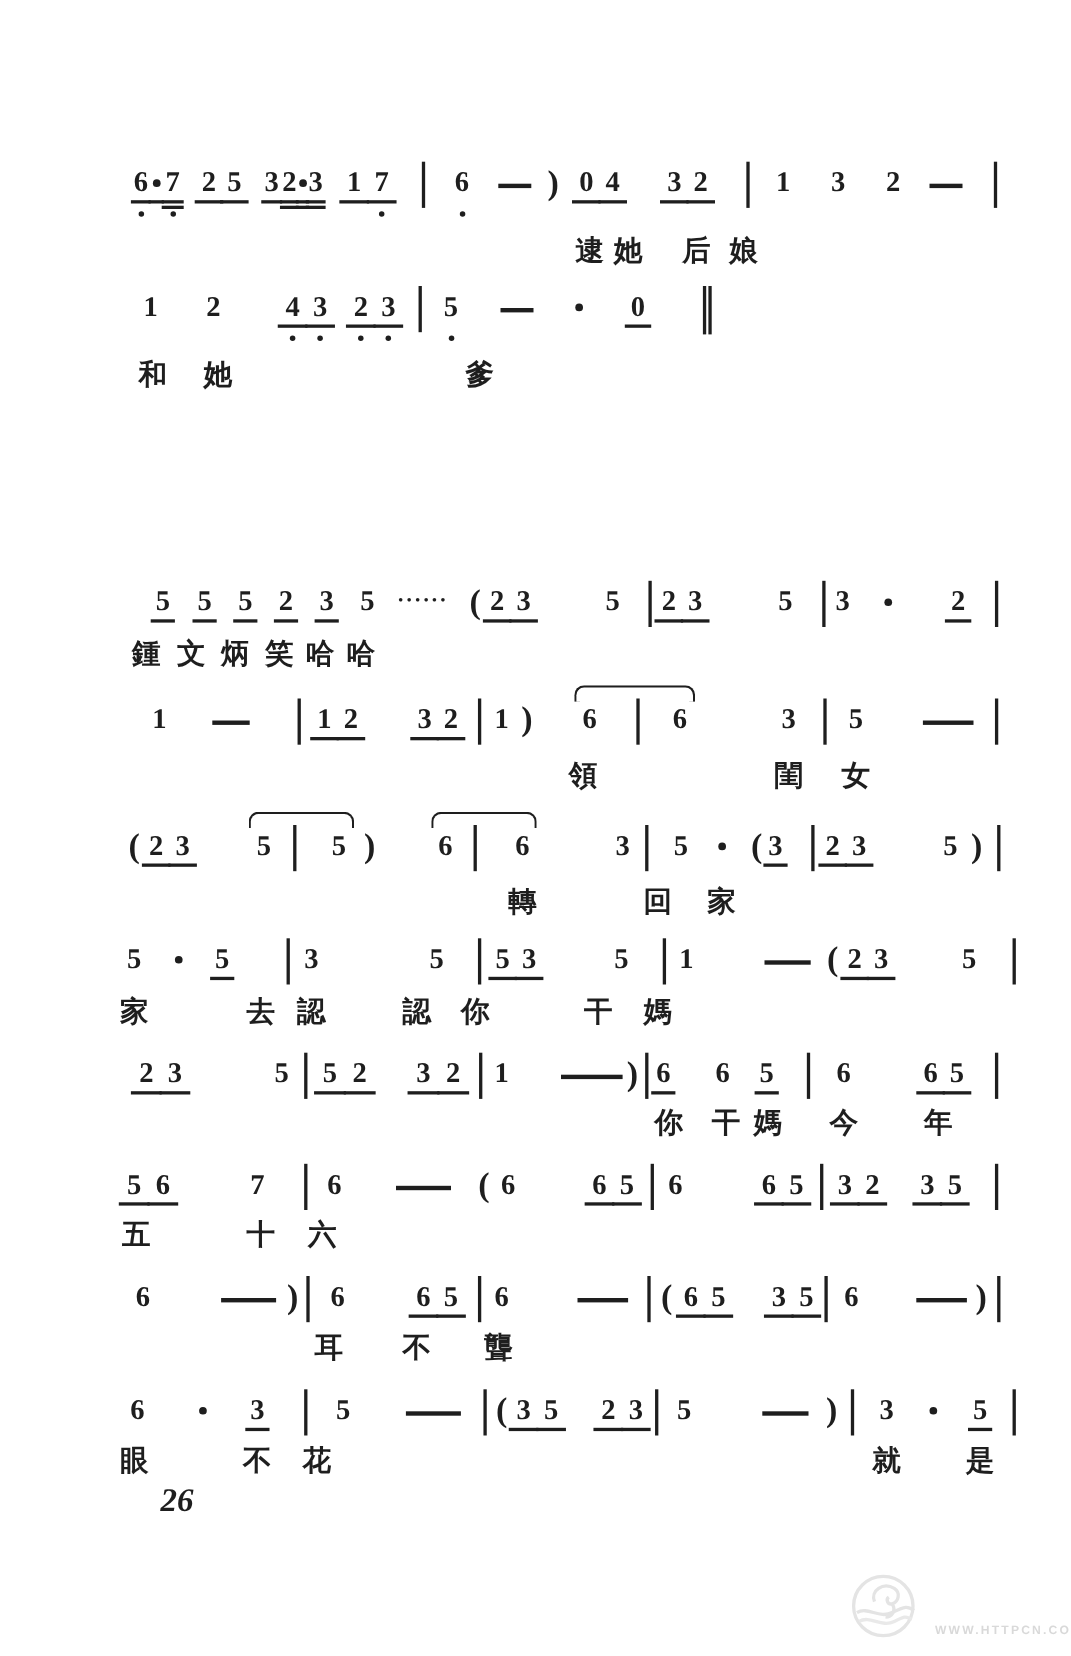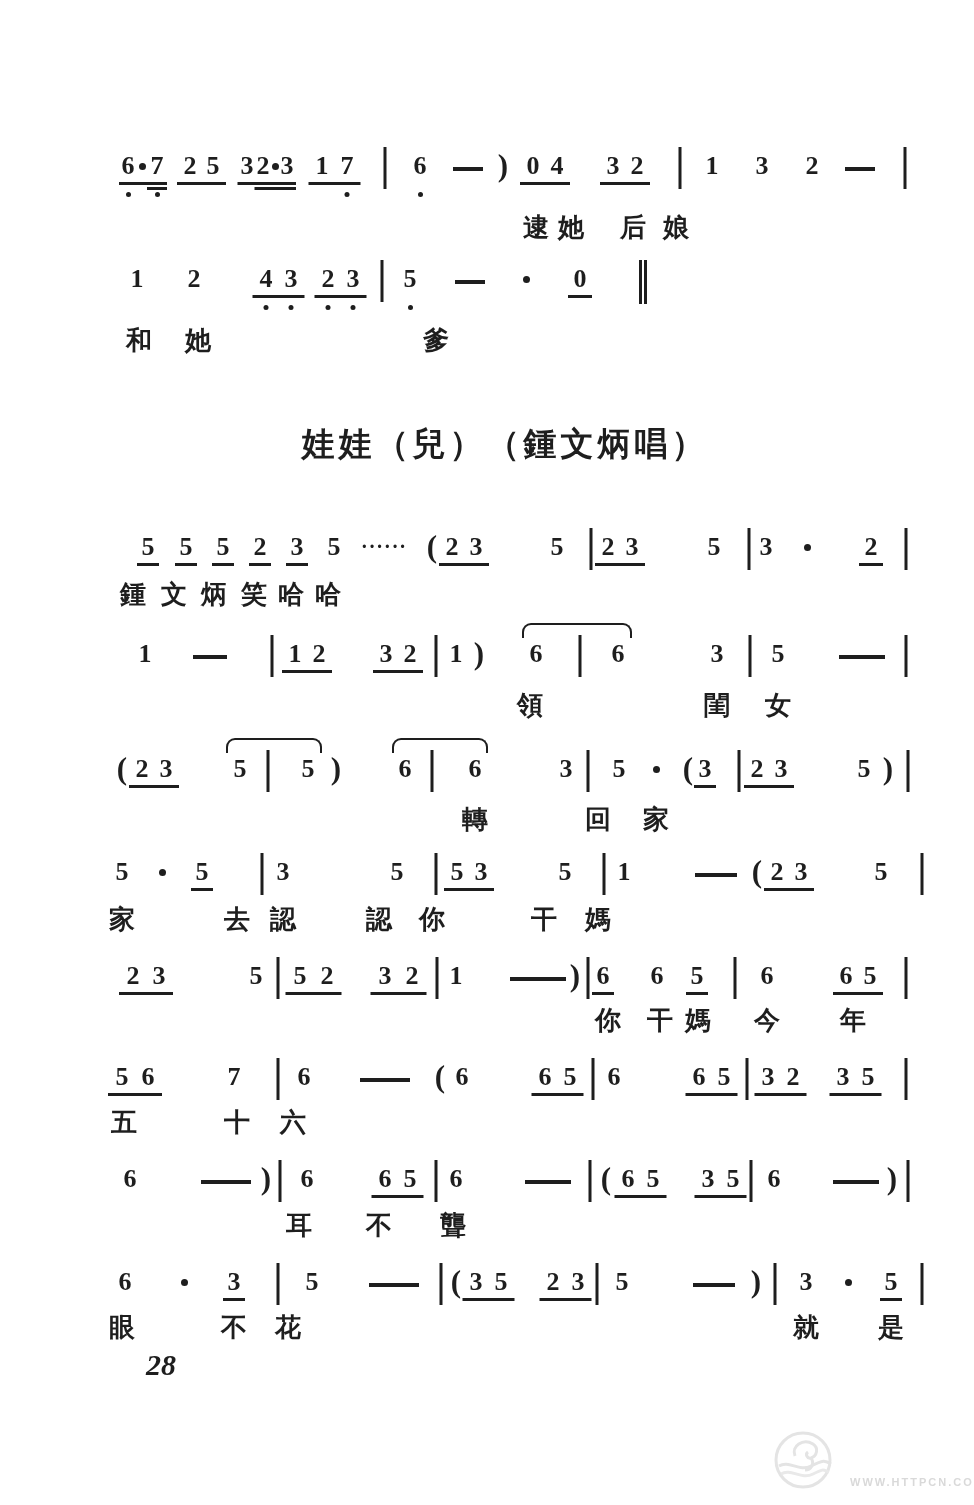--- a/index.html
+++ b/index.html
@@ -35,21 +35,20 @@
   .wm-logo{position:absolute;left:0;top:0;}
   .wm-brand{position:absolute;left:84px;top:2px;font-size:38px;font-weight:700;letter-spacing:2px;
             color:#f1f1f1;text-shadow:-1px -1px 0 #dcdcdc,1px 1px 0 #e9e9e9;white-space:nowrap;}
   .wm-url{position:absolute;left:85px;top:50px;font-family:"Liberation Sans",sans-serif;
           font-size:11px;font-weight:700;letter-spacing:2px;color:#d9d9d9;white-space:nowrap;}
 </style>
 </head>
 <body>
 
 <div class="page">
-  <div class="title">娃娃（兒）（鍾文炳唱）</div>
   <div id="score">
       <div class="cell" style="left: 128px; top: 152px; width: 16px;">
         <span class="nt">6</span>
         <div class="u u1"></div>
         <div class="odots">
           <div class="od"></div>
         </div>
       </div>
       <div class="cell" style="left: 142px; top: 152px; width: 12px;">
         <div class="dotmid"></div>
@@ -674,21 +673,21 @@
         <span class="nt">5</span>
         <div class="u u1"></div>
       </div>
       <div class="bar" style="left: 922px; top: 1263px;"></div>
       <div class="lyric" style="left: 122px; top: 1310px;">眼</div>
       <div class="lyric" style="left: 234px; top: 1310px;">不</div>
       <div class="lyric" style="left: 288px; top: 1310px;">花</div>
       <div class="lyric" style="left: 806px; top: 1310px;">就</div>
       <div class="lyric" style="left: 891px; top: 1310px;">是</div>
     </div>
-  <div class="pageno">28</div>
+  <div class="pageno">26</div>
   <div class="watermark">
     <svg class="wm-logo" width="78" height="68" viewBox="0 0 78 68" fill="none">
       <circle cx="38" cy="34" r="27" stroke="#e4e4e4" stroke-width="3"></circle>
       <path d="M14 40 C 24 34, 34 46, 46 40 S 60 34, 66 38" stroke="#e4e4e4" stroke-width="3" fill="none"></path>
       <path d="M16 48 C 26 42, 36 54, 48 48 S 58 44, 64 46" stroke="#e9e9e9" stroke-width="3" fill="none"></path>
       <path d="M30 30 C 26 20, 38 12, 48 18 C 54 22, 52 30, 46 32 C 42 33, 40 28, 43 26" stroke="#e4e4e4" stroke-width="3" fill="none"></path>
       <path d="M46 32 C 50 38, 46 44, 40 44" stroke="#e4e4e4" stroke-width="3" fill="none"></path>
     </svg>
     <div class="wm-url">WWW.HTTPCN.COM</div>
   </div>

